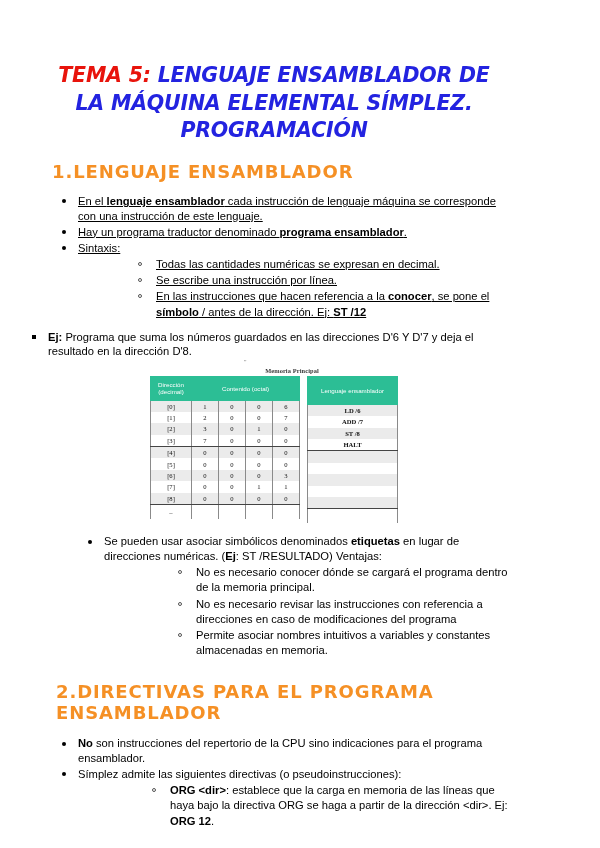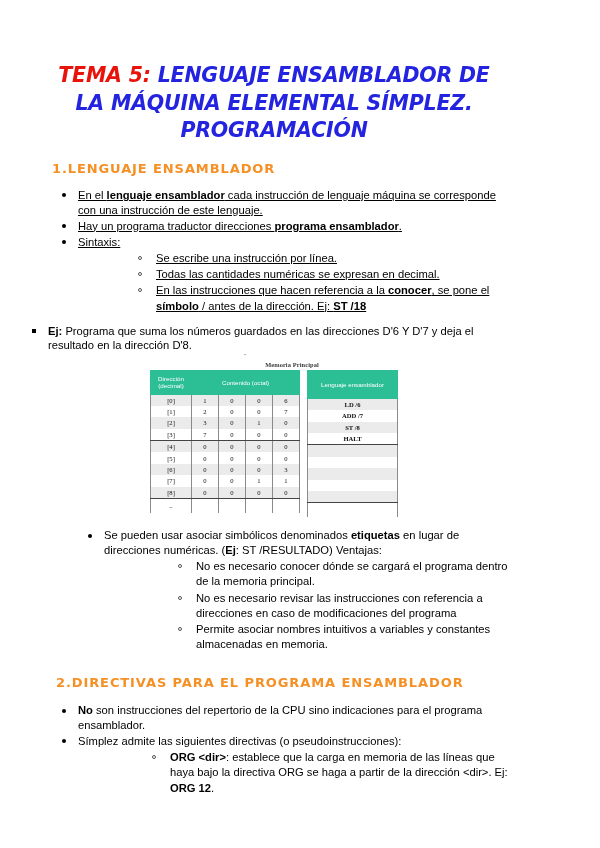--- a/index.html
+++ b/index.html
@@ -30,21 +30,21 @@
     letter-spacing:-0.2px;
     color:#2323E0;
   }
   .doc-title .tema{ color:#E8140C; }
 
   
   .section-heading{
     margin:0;
     font-family:"DejaVu Sans", sans-serif;
     font-weight:bold;
-    font-size:13px;
+    font-size:18px;
     letter-spacing:0.9px;
     color:#F59025;
   }
   .sh1{ padding:16px 0 0 52px; }
   .sh2{ padding:0 0 0 56px; text-align:left;}
 
   
   ul{ margin:0; padding:0; list-style:none; }
   li{ position:relative; }
 
@@ -167,27 +167,27 @@
 
   <h1 class="doc-title">
     <span class="tema">TEMA 5:</span><span> LENGUAJE ENSAMBLADOR DE LA MÁQUINA ELEMENTAL SÍMPLEZ. PROGRAMACIÓN</span>
   </h1>
 
   <h2 class="section-heading sh1">1.LENGUAJE ENSAMBLADOR</h2>
 
   <div class="block-a">
     <ul class="lvl1">
       <li><span>En el </span><b>lenguaje ensamblador</b><span> cada instrucción de lenguaje máquina se corresponde con una instrucción de este lenguaje.</span></li>
-      <li><span>Hay un programa traductor direcciones </span><b>programa ensamblador</b><span>.</span></li>
+      <li><span>Hay un programa traductor denominado </span><b>programa ensamblador</b><span>.</span></li>
       <li><span>Sintaxis:</span></li>
     </ul>
     <ul class="lvl2 ind-small">
+      <li><span>Todas las cantidades numéricas se expresan en decimal.</span></li>
       <li><span>Se escribe una instrucción por línea.</span></li>
-      <li><span>Todas las cantidades numéricas se expresan en decimal.</span></li>
-      <li><span>En las instrucciones que hacen referencia a la </span><b>conocer</b><span>, se pone el </span><b>símbolo</b><span> / antes de la dirección. Ej: </span><b>ST /18</b></li>
+      <li><span>En las instrucciones que hacen referencia a la </span><b>conocer</b><span>, se pone el </span><b>símbolo</b><span> / antes de la dirección. Ej: </span><b>ST /12</b></li>
     </ul>
   </div>
 
   <div class="block-ej">
     <ul class="lvl1 sq">
       <li><b>Ej:</b><span> Programa que suma los números guardados en las direcciones D'6 Y D'7 y deja el resultado en la dirección D'8.</span></li>
     </ul>
   </div>
 
   <div class="table-wrap">

